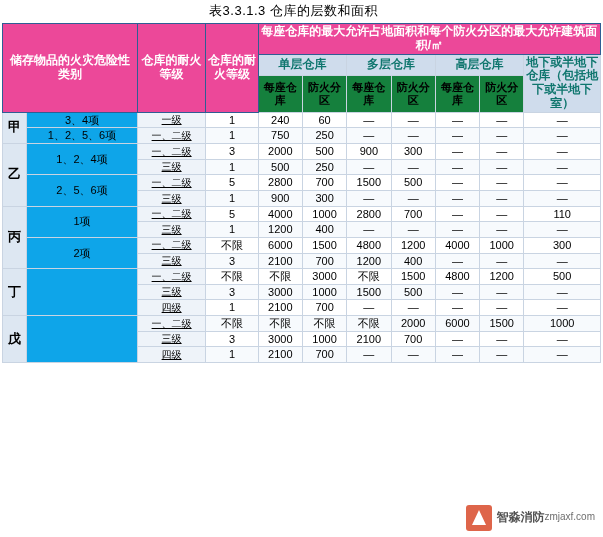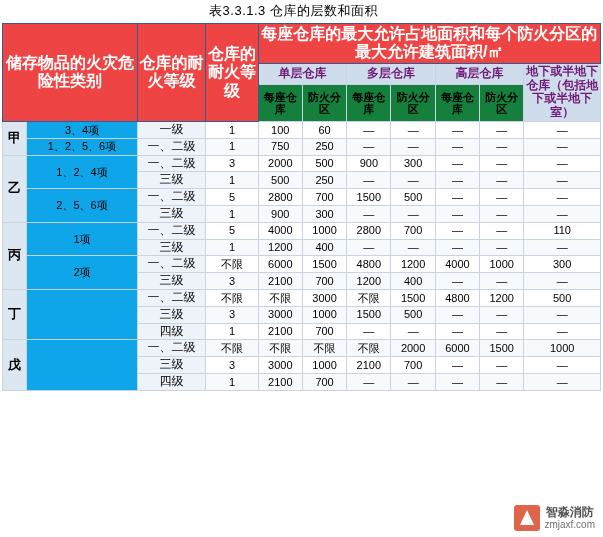--- a/index.html
+++ b/index.html
@@ -25,50 +25,51 @@
   }
   td,th{
     border:1px solid #c9d4e2;
     font-size:11px;
     text-align:center;
     vertical-align:middle;
     padding:1px 1px;
     line-height:1.15;
   }
   .hdr-dark{
-    background:#ef4444;
+    background:#ec4899;
     color:#ffffff;
     font-weight:bold;
-    font-size:16px;
+    font-size:12px;
     border:1px solid #2f5d94;
   }
   .hdr-mid{
     background:#cfdcec;
-    color:#701a75;
+    color:#0f766e;
     font-weight:bold;
     font-size:12px;
   }
   .hdr-light{
     background:#15803d;
     color:#000;
     font-weight:bold;
     font-size:11px;
   }
   .cat{
     background:#dde7f2;
     font-weight:bold;
     font-size:13px;
   }
   .sub{
     background:#0ea5e9;
     font-size:11px;
   }
   .lvl{
     background:#eef3f9;
-    font-size:12px;
+    font-size:10px;
+    text-decoration:underline;
   }
   .num{
     background:#ffffff;
     font-size:11px;
   }
   .numalt{
     background:#f7fafd;
     font-size:11px;
   }
   .wm{
@@ -90,21 +91,21 @@
   .wm-badge:after{
     content:"";
     position:absolute;
     left:6px;top:5px;
     width:0;height:0;
     border-left:7px solid transparent;
     border-right:7px solid transparent;
     border-bottom:15px solid #ffffff;
   }
   .wm-text{
-    display:flex;flex-direction:column;line-height:1.1;align-items:center;
+    display:flex;flex-direction:row;line-height:1.1;
   }
   .wm-main{font-size:12px;font-weight:bold;color:#333;}
   .wm-sub{font-size:10px;color:#555;}
 </style>
 </head>
 <body>
 
 <div class="wrap">
 
   <div class="caption">表3.3.1.3 仓库的层数和面积</div>
@@ -145,21 +146,21 @@
         <th class="hdr-light">防火分区</th>
       </tr>
 
     </thead>
     <tbody id="tbody">
         <tr>
           <td class="cat" rowspan="2">甲</td>
           <td class="sub" rowspan="1">3、4项</td>
           <td class="lvl">一级</td>
           <td class="num">1</td>
-          <td class="num">100</td>
+          <td class="num">240</td>
           <td class="num">60</td>
           <td class="num">—</td>
           <td class="num">—</td>
           <td class="num">—</td>
           <td class="num">—</td>
           <td class="num">—</td>
         </tr>
         <tr>
           <td class="sub" rowspan="1">1、2、5、6项</td>
           <td class="lvl">一、二级</td>

